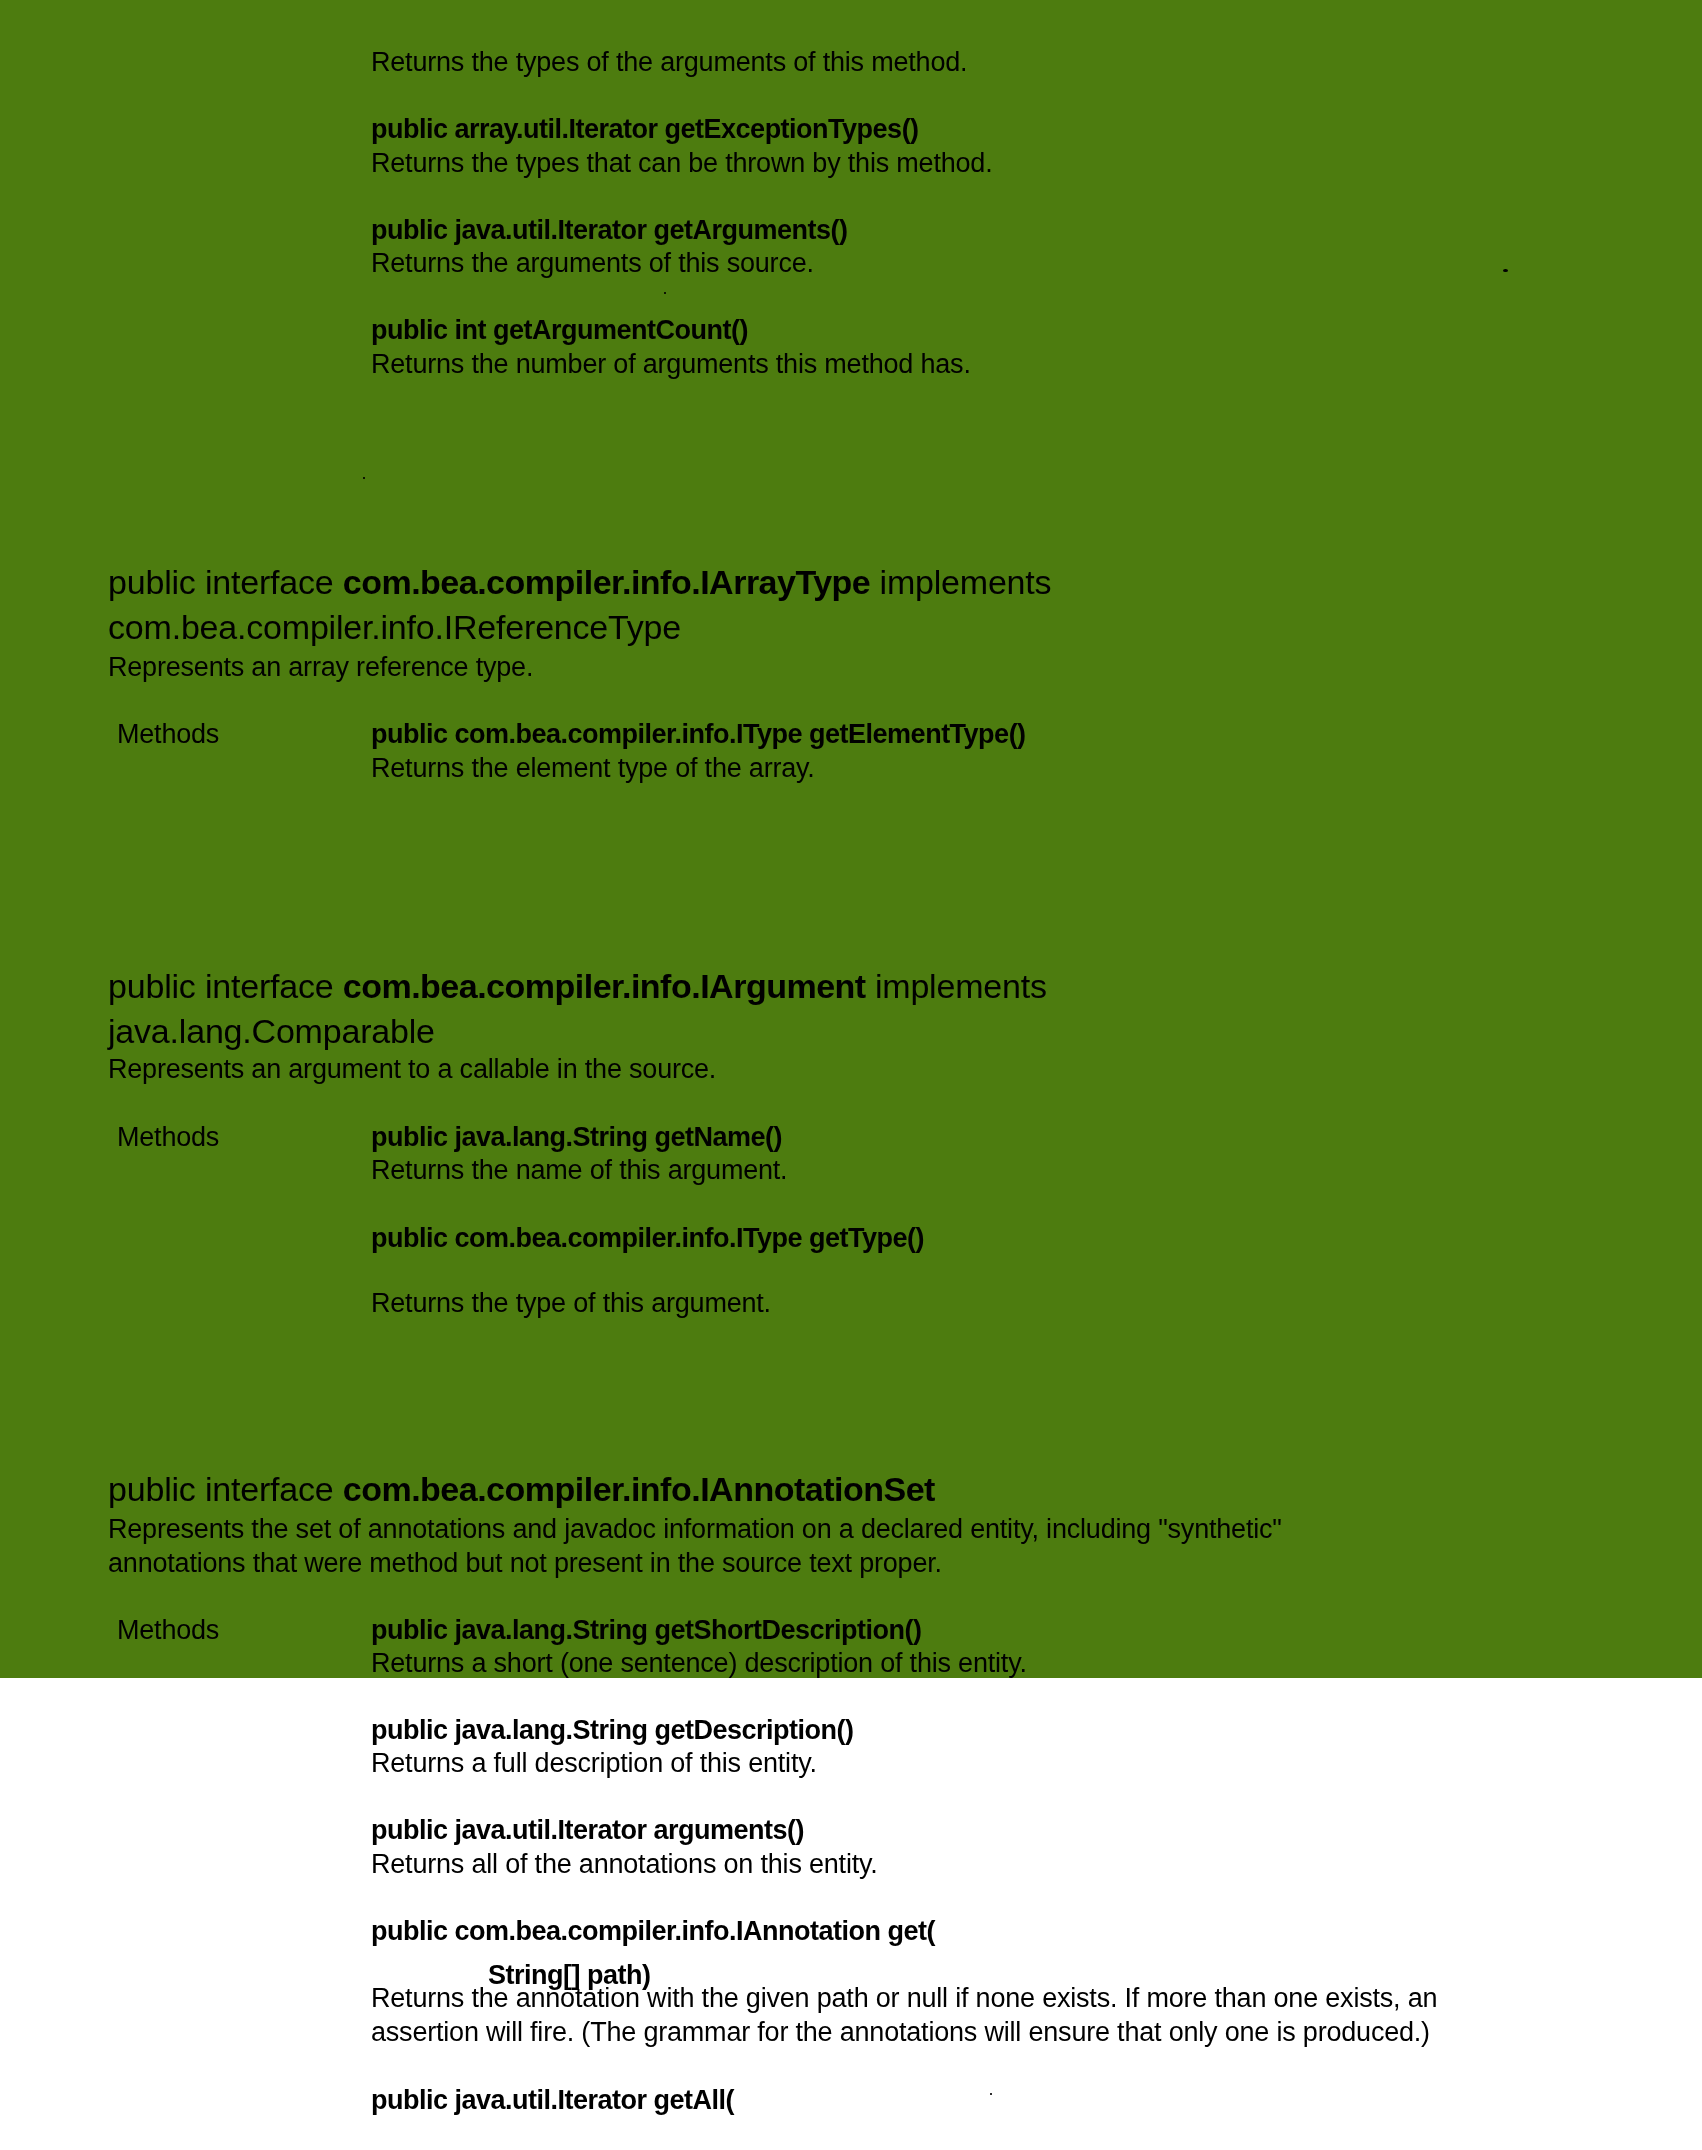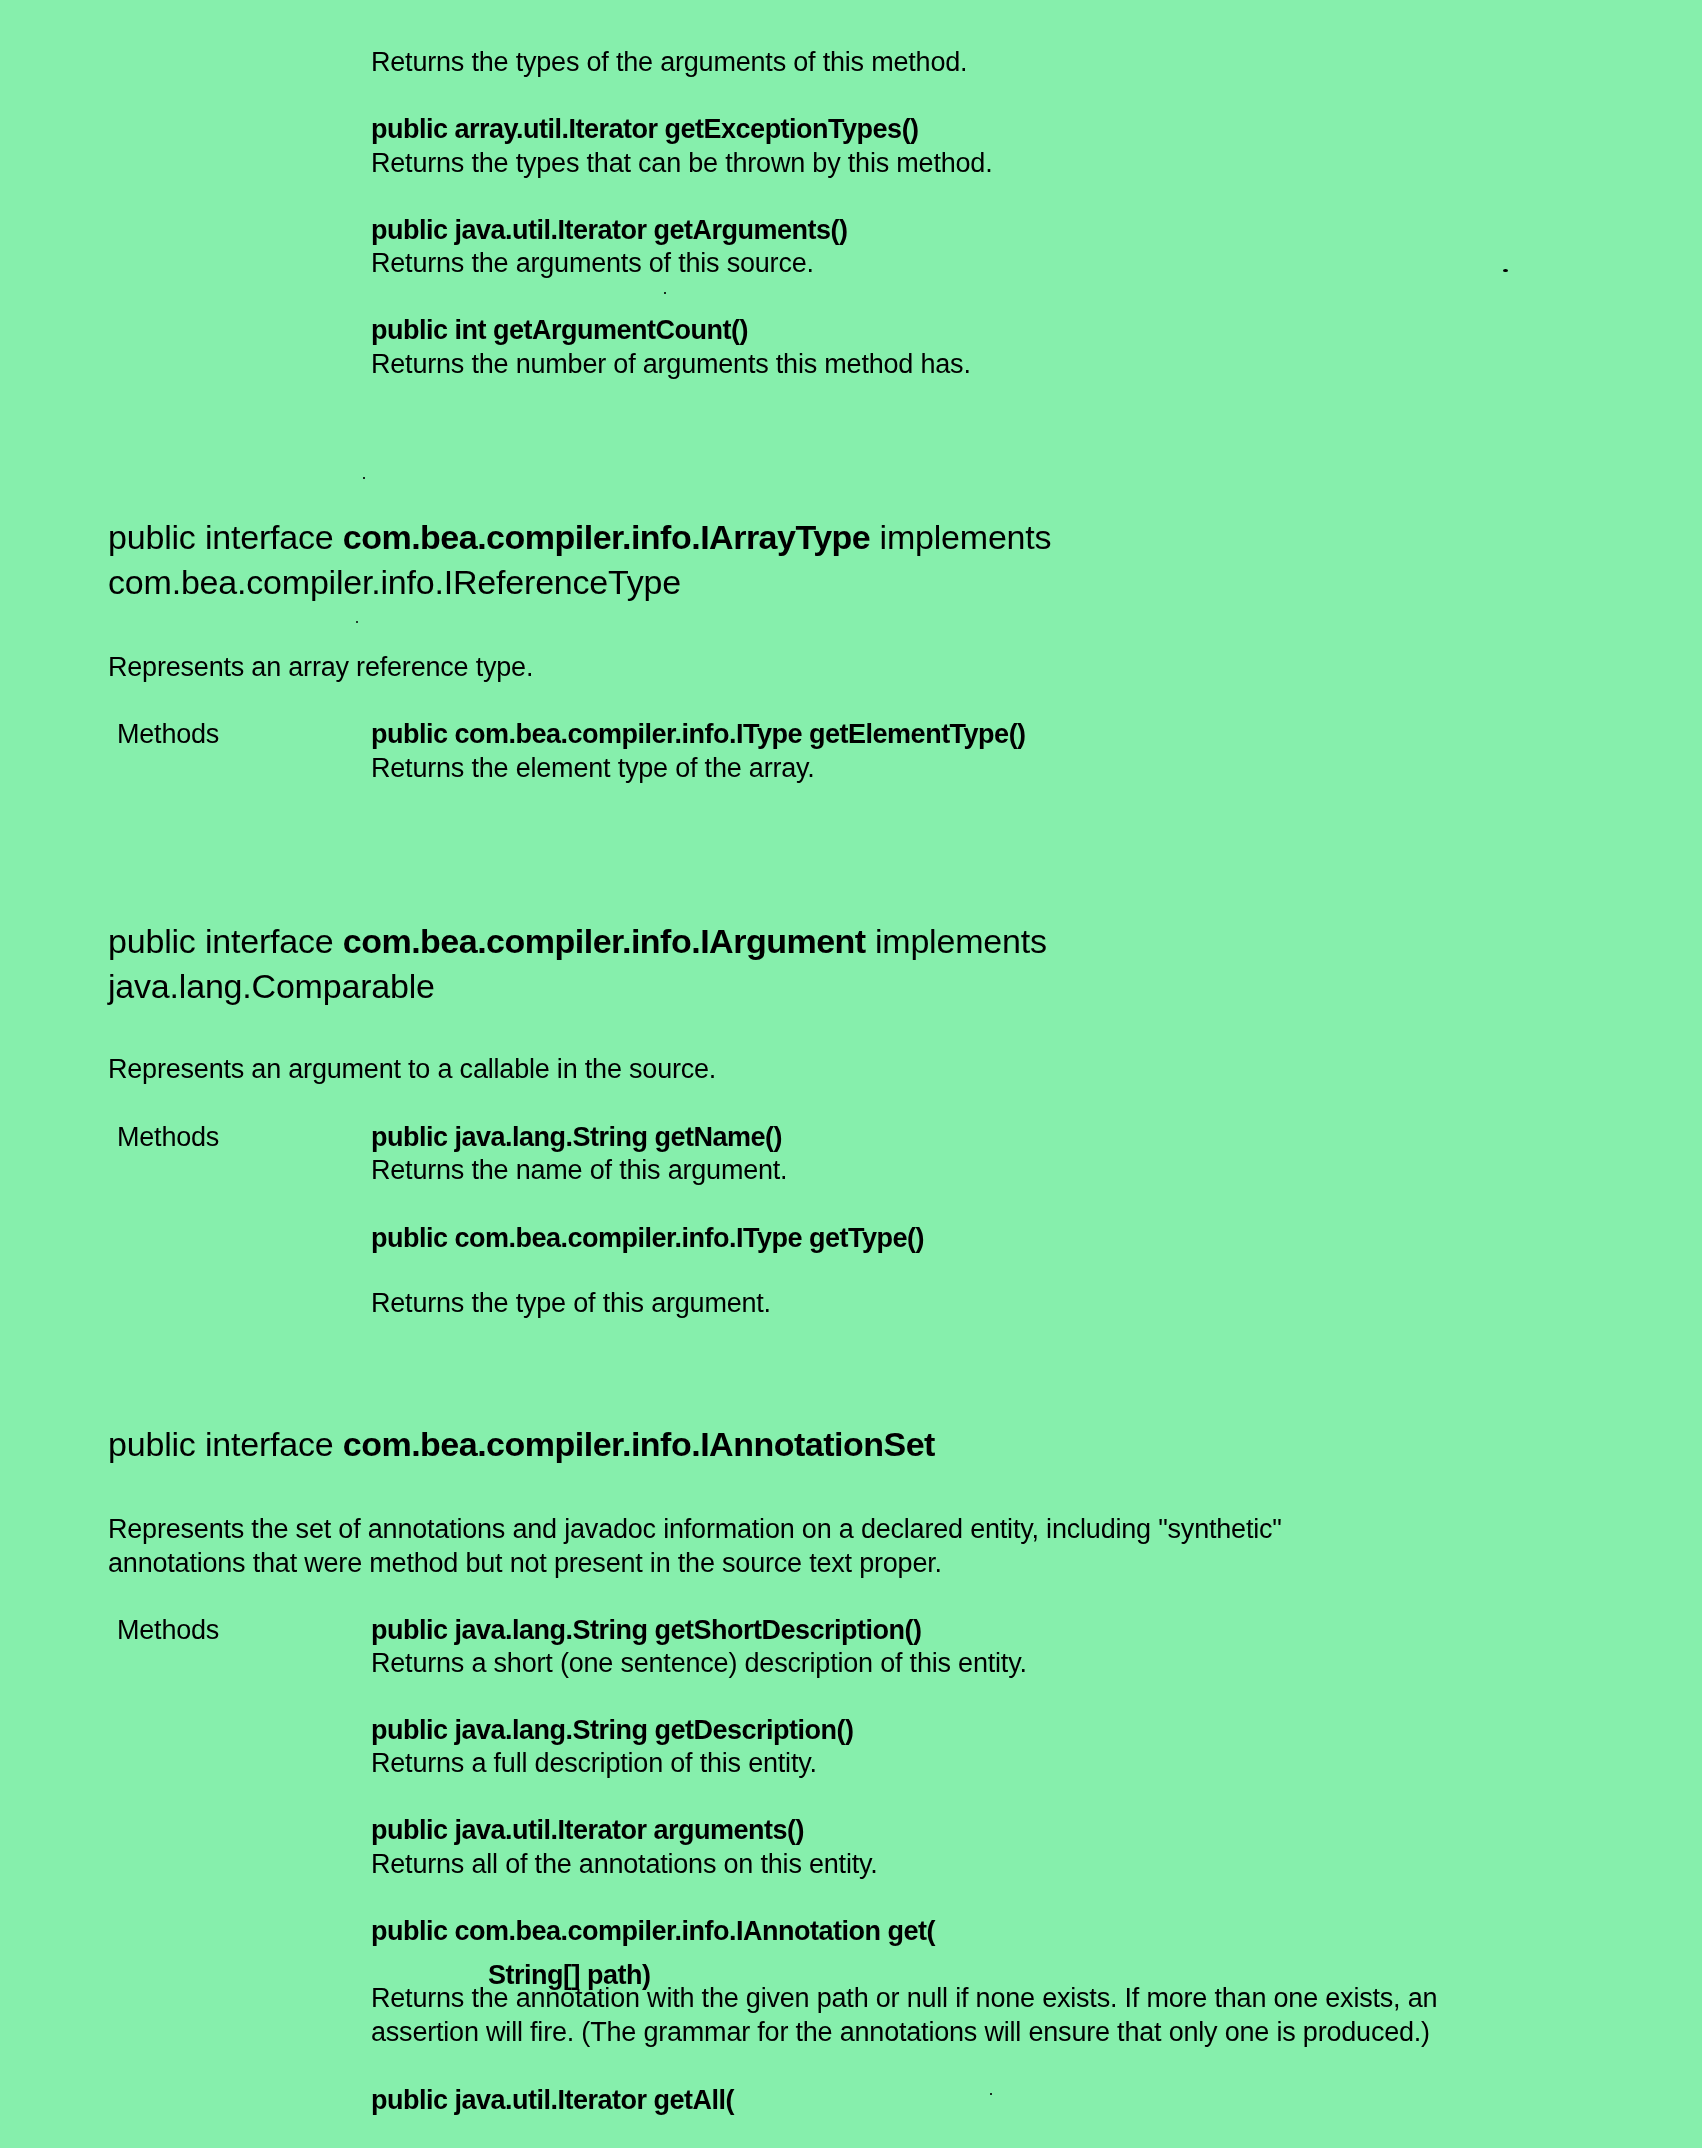--- a/index.html
+++ b/index.html
@@ -1,21 +1,21 @@
 <!DOCTYPE html>
 <html style="font-size:12.5px"><head>
 <meta charset="utf-8">
 <style>
   html, body { margin: 0; padding: 0; background: #ffffff; }
   body { width: 1702px; height: 2151px; position: relative; overflow: hidden;
          font-family: "Liberation Sans", sans-serif; color: #000000; }
-  .page { position: absolute; left: 0; top: 0; width: 1702px; height: 2148px; background: #86efac; }
+  .page { position: absolute; left: 0; top: 0; width: 1702px; height: 1678px; background: #4d7c0f; }
   .t { position: absolute; white-space: pre; font-size: 27px; line-height: 34px; letter-spacing: -0.2px; }
   .sig { font-weight: bold; letter-spacing: -0.5px; }
-  .h { position: absolute; white-space: pre; font-size: 34px; line-height: 44px; left: 108px; letter-spacing: -0.2px; }
+  .h { position: absolute; white-space: pre; font-size: 34px; line-height: 44px; left: 108px; letter-spacing: -0.2px; margin-top: 45px; }
   .h b { font-weight: bold; letter-spacing: -0.5px; }
   .col-label { left: 117px; }
   .col-main { left: 371px; }
   .col-left { left: 108px; }
   .indent { left: 488px; }
   .speck { position: absolute; background: #000; border-radius: 50%; }
 </style>
 </head>
 <body>
 

